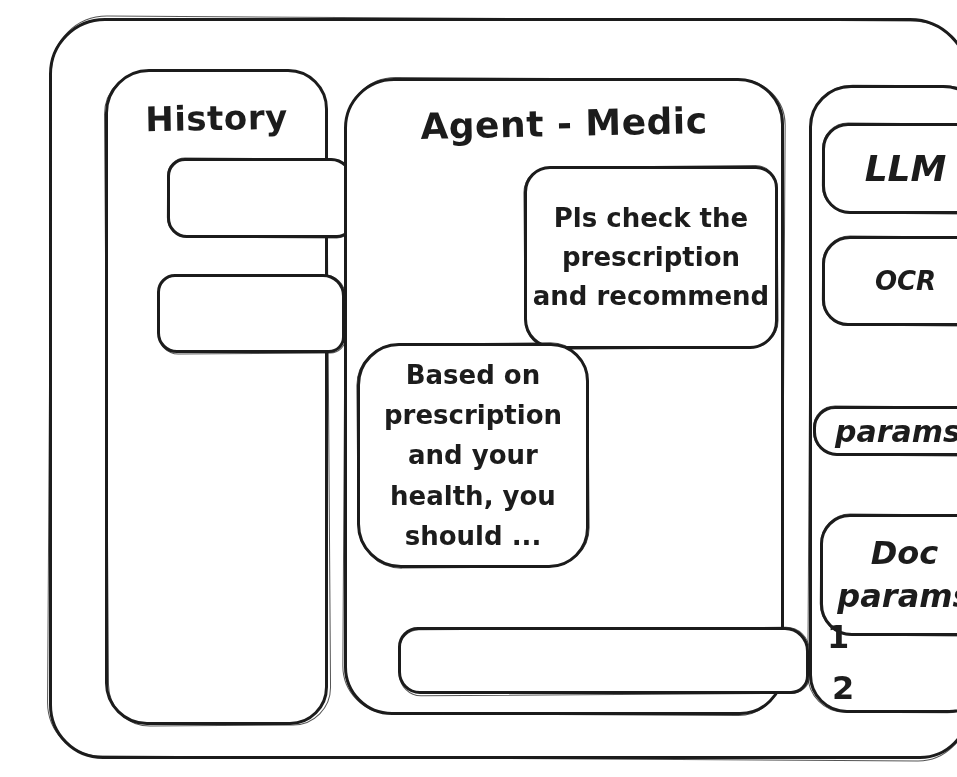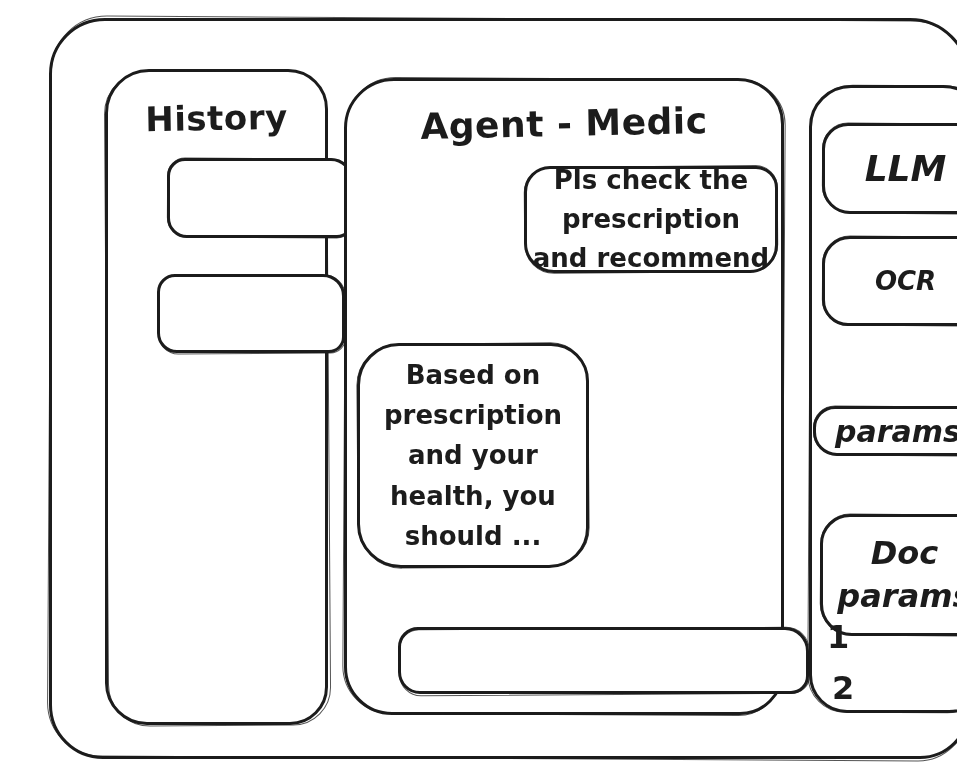--- a/index.html
+++ b/index.html
@@ -52,21 +52,21 @@
   .bubble{
     position:absolute;border:3px solid var(--stroke);background:var(--bg);
     display:flex;align-items:center;justify-content:center;text-align:center;
     font-size:26px;line-height:1.5;white-space:pre-line;font-weight:bold;
   }
   .bubble::before{
     content:"";position:absolute;inset:-3px;border:1.6px solid rgba(28,28,28,.75);
     border-radius:inherit;transform:rotate(-.5deg);pointer-events:none;
   }
   .bubble-user{
-    left:177px;top:85px;width:254px;height:107px;
+    left:177px;top:85px;width:254px;height:183px;
     border-radius:26px 22px 28px 30px;
   }
   .bubble-agent{
     left:10px;top:262px;width:232px;height:225px;
     border-radius:42px 38px 40px 44px;line-height:1.54;
   }
   .input-box{
     left:18px;top:546px;width:411px;height:67px;
     border-radius:20px 24px 18px 22px;
   }

